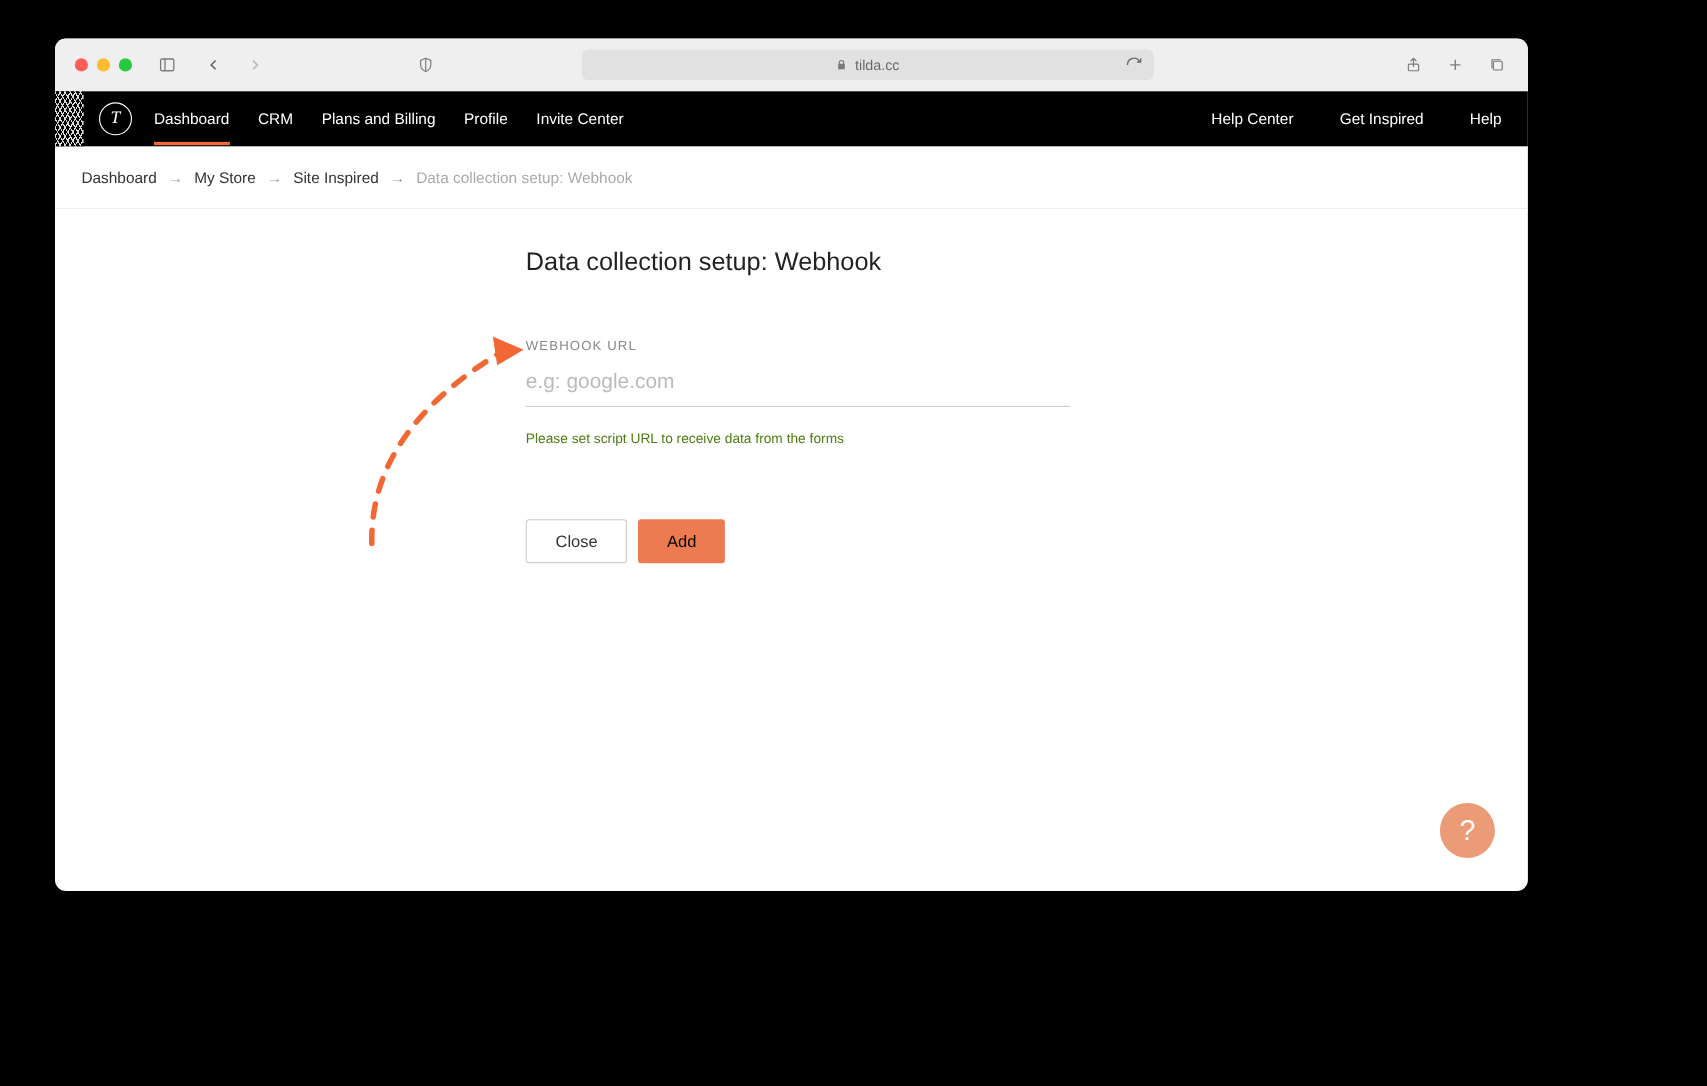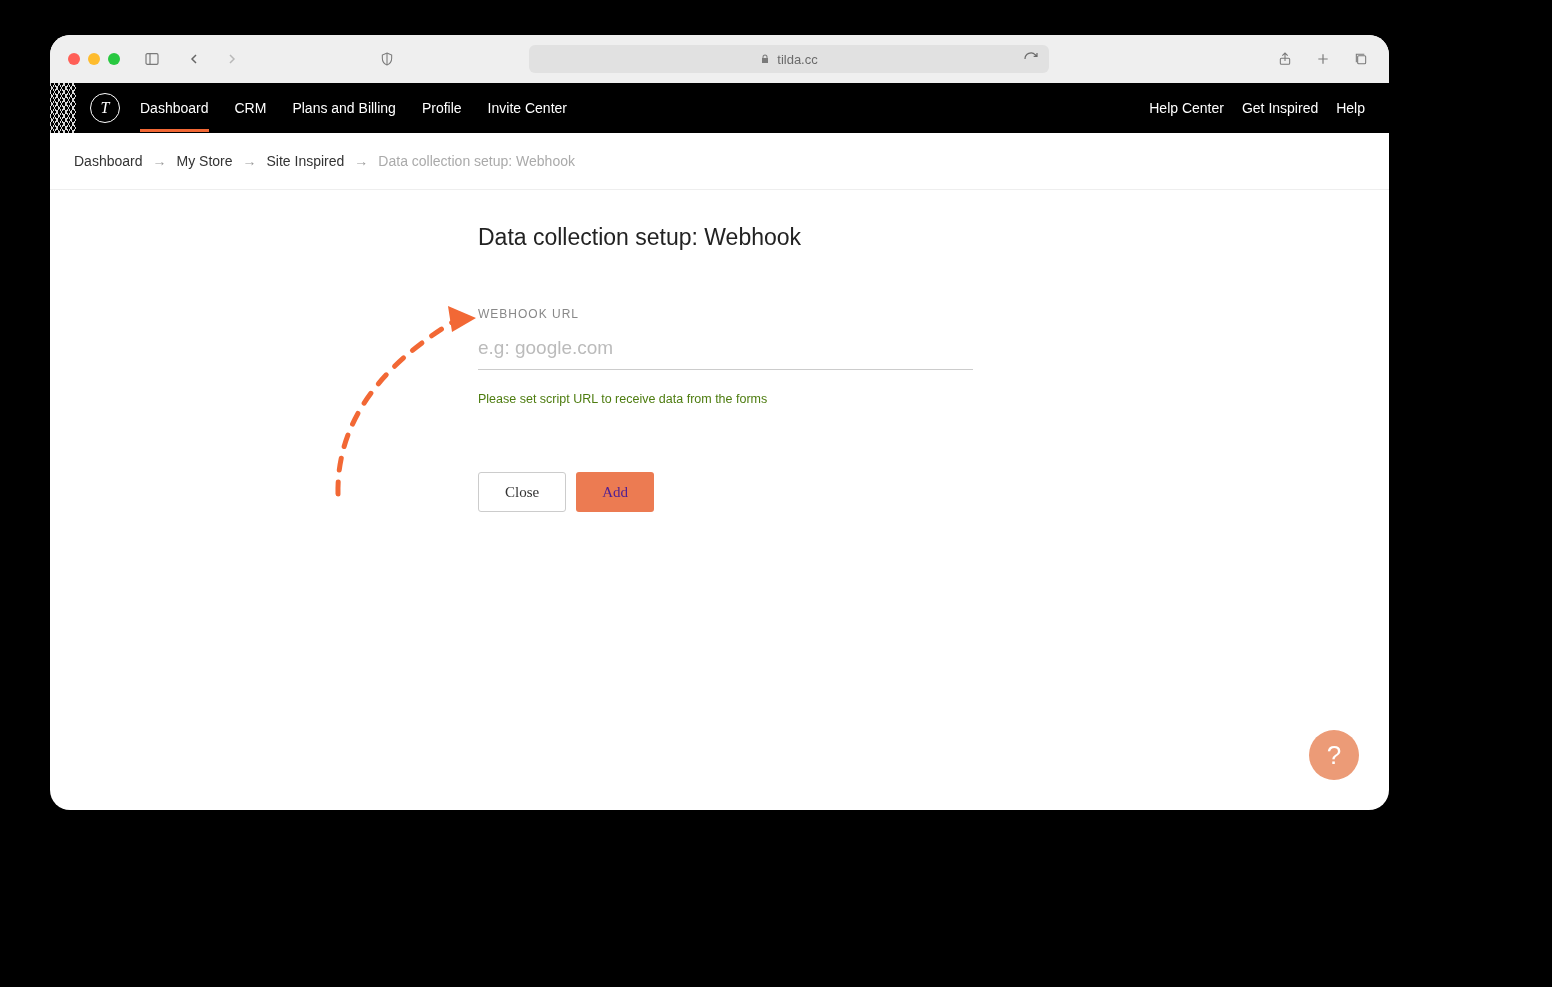--- a/index.html
+++ b/index.html
@@ -10,21 +10,21 @@
       height: 987px;
       overflow: hidden;
     }
     .browser-window {
       position: absolute;
       top: 35px;
       left: 50px;
       width: 1339px;
       height: 775px;
       background: #fff;
-      border-radius: 20px;
+      border-radius: 10px;
       overflow: hidden;
       box-shadow: 0 20px 60px rgba(0,0,0,0.5);
     }
     .browser-chrome {
       height: 48px;
       background: #efefef;
       display: flex;
       align-items: center;
       padding: 0 18px;
       gap: 8px;
@@ -87,21 +87,21 @@
       font-style: italic;
       font-size: 16px;
       margin: 0 20px 0 14px;
     }
     .nav-left { display:flex; gap: 26px; }
     .nav-left a, .nav-right a { color:#fff; text-decoration:none; cursor:pointer; font-weight:400; }
     .nav-left a.active { position:relative;}
     .nav-left a.active::after{
       content:''; position:absolute; left:0; right:0; bottom:-16px; height:3px; background:#f26835;
     }
-    .nav-right { display:flex; gap:18px; margin-left:auto; margin-right:24px;}
+    .nav-right { display:flex; gap:42px; margin-left:auto; margin-right:24px;}
 
     .breadcrumb {
       padding: 20px 24px;
       font-size: 14px;
       color: #333;
       border-bottom: 1px solid #eee;
       display:flex; align-items:center; gap:10px;
       font-weight: 300;
     }
     .breadcrumb .crumb { cursor:pointer; }
@@ -153,32 +153,32 @@
       margin-top: 66px;
       display: flex;
       gap: 10px;
     }
     .btn {
       height: 40px;
       padding: 0 26px;
       font-size: 15px;
       border-radius: 3px;
       cursor: pointer;
-      font-family: Liberation Serif, serif;
+      font-family: Liberation Sans, sans-serif;
       font-weight: 300;
     }
     .btn-secondary {
       background: #fff;
       border: 1px solid #ccc;
       color: #333;
     }
     .btn-primary {
       background: #ec7b52;
       border: none;
-      color: #4c1d95;
+      color: #000000;
     }
 
     .arrow-annotation {
       position: absolute;
       left: 276px;
       top: 112px;
       width: 160px;
       height: 200px;
       pointer-events: none;
     }

